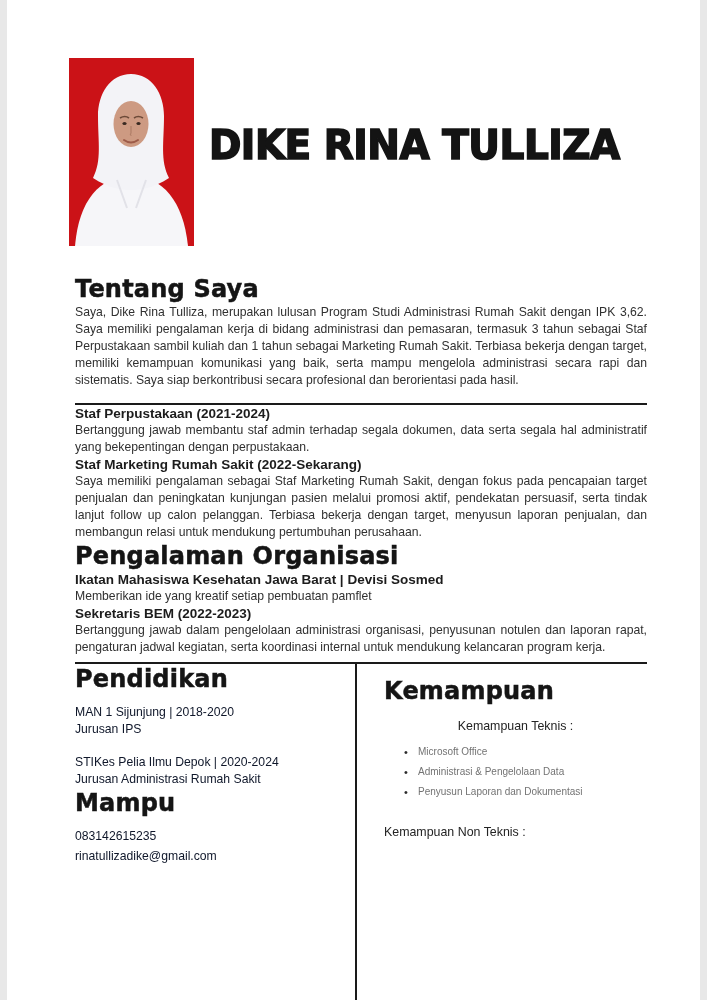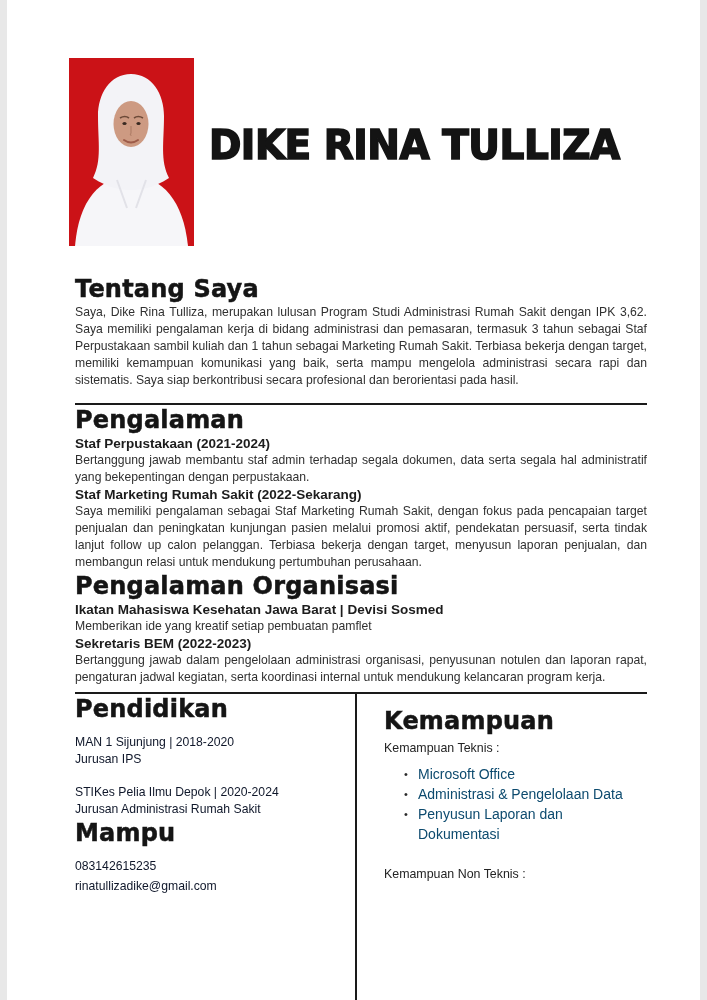--- a/index.html
+++ b/index.html
@@ -112,33 +112,33 @@
   .edu-entry { margin-top: 10px; }
   .edu-entry + .edu-entry { margin-top: 16px; }
   .contact-head { margin-top: 26px; }
   .contact-line { line-height: 20px; }
   .group-label {
     margin: 0;
     font-size: 12.4px;
     line-height: 17px;
     color: #242424;
   }
-  .g1 { margin-top: 4px; }
+  .g1 { margin-top: 12px; text-align: center; }
   .g2 { margin-top: 22px; }
   ul.bullets {
     list-style: none;
     margin: 7px 0 0 0;
     padding: 0 0 0 20px;
   }
   ul.bullets li {
     position: relative;
     padding-left: 14px;
-    font-size: 14px;
+    font-size: 10px;
     line-height: 20px;
-    color: #0c4a6e;
+    color: #737373;
   }
   ul.bullets li::before {
     content: "•";
     position: absolute;
     left: 0; top: 0;
     font-size: 11px;
     color: #2a2a2a;
   }
 </style>
 </head>
@@ -172,21 +172,20 @@
 
   <h1 class="name">DIKE RINA TULLIZA</h1>
 
   <div class="main">
 
     <h2 class="sec">Tentang Saya</h2>
     <p class="body mt10">Saya, Dike Rina Tulliza, merupakan lulusan Program Studi Administrasi Rumah Sakit dengan IPK 3,62. Saya memiliki pengalaman kerja di bidang administrasi dan pemasaran, termasuk 3 tahun sebagai Staf Perpustakaan sambil kuliah dan 1 tahun sebagai Marketing Rumah Sakit. Terbiasa bekerja dengan target, memiliki kemampuan komunikasi yang baik, serta mampu mengelola administrasi secara rapi dan sistematis. Saya siap berkontribusi secara profesional dan berorientasi pada hasil.</p>
 
     <div class="rule rule-1"></div>
 
-    <h2 class="sec mt5">Pengalaman</h2>
     <h3 class="sub mt2">Staf Perpustakaan (2021-2024)</h3>
     <p class="body mt2">Bertanggung jawab membantu staf admin terhadap segala dokumen, data serta segala hal administratif yang bekepentingan dengan perpustakaan.</p>
     <h3 class="sub mt3">Staf Marketing Rumah Sakit (2022-Sekarang)</h3>
     <p class="body mt2">Saya memiliki pengalaman sebagai Staf Marketing Rumah Sakit, dengan fokus pada pencapaian target penjualan dan peningkatan kunjungan pasien melalui promosi aktif, pendekatan persuasif, serta tindak lanjut follow up calon pelanggan. Terbiasa bekerja dengan target, menyusun laporan penjualan, dan membangun relasi untuk mendukung pertumbuhan perusahaan.</p>
 
     <h2 class="sec mt4">Pengalaman Organisasi</h2>
     <h3 class="sub mt2">Ikatan Mahasiswa Kesehatan Jawa Barat | Devisi Sosmed</h3>
     <p class="body mt2">Memberikan ide yang kreatif setiap pembuatan pamflet</p>
     <h3 class="sub mt2">Sekretaris BEM (2022-2023)</h3>
     <p class="body mt2">Bertanggung jawab dalam pengelolaan administrasi organisasi, penyusunan notulen dan laporan rapat, pengaturan jadwal kegiatan, serta koordinasi internal untuk mendukung kelancaran program kerja.</p>

